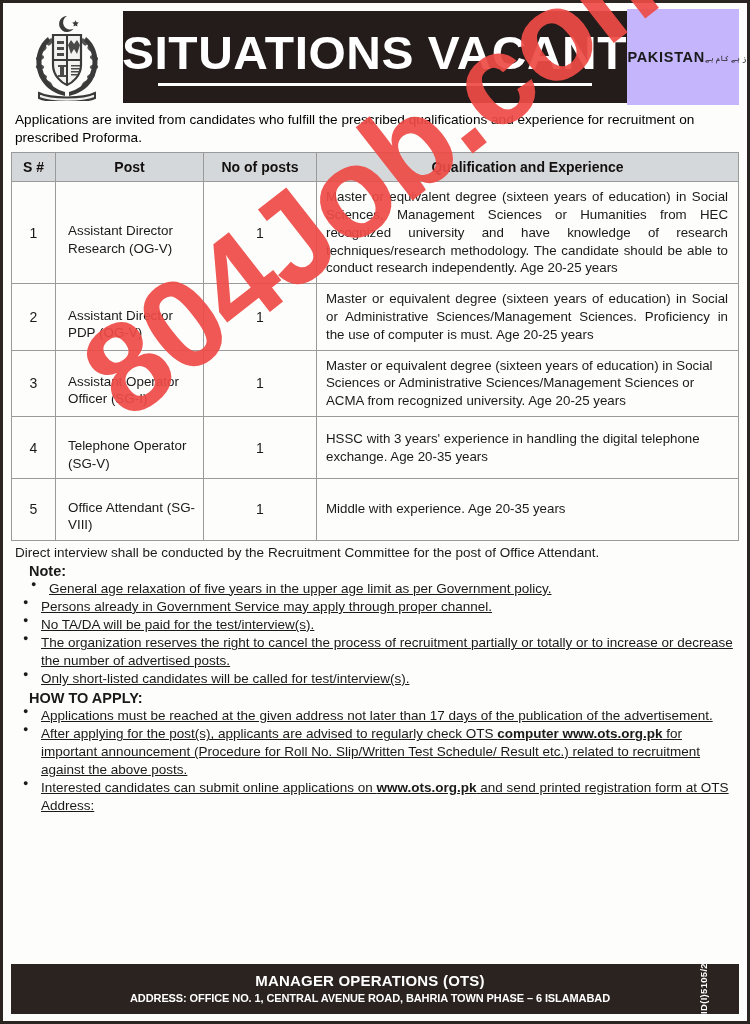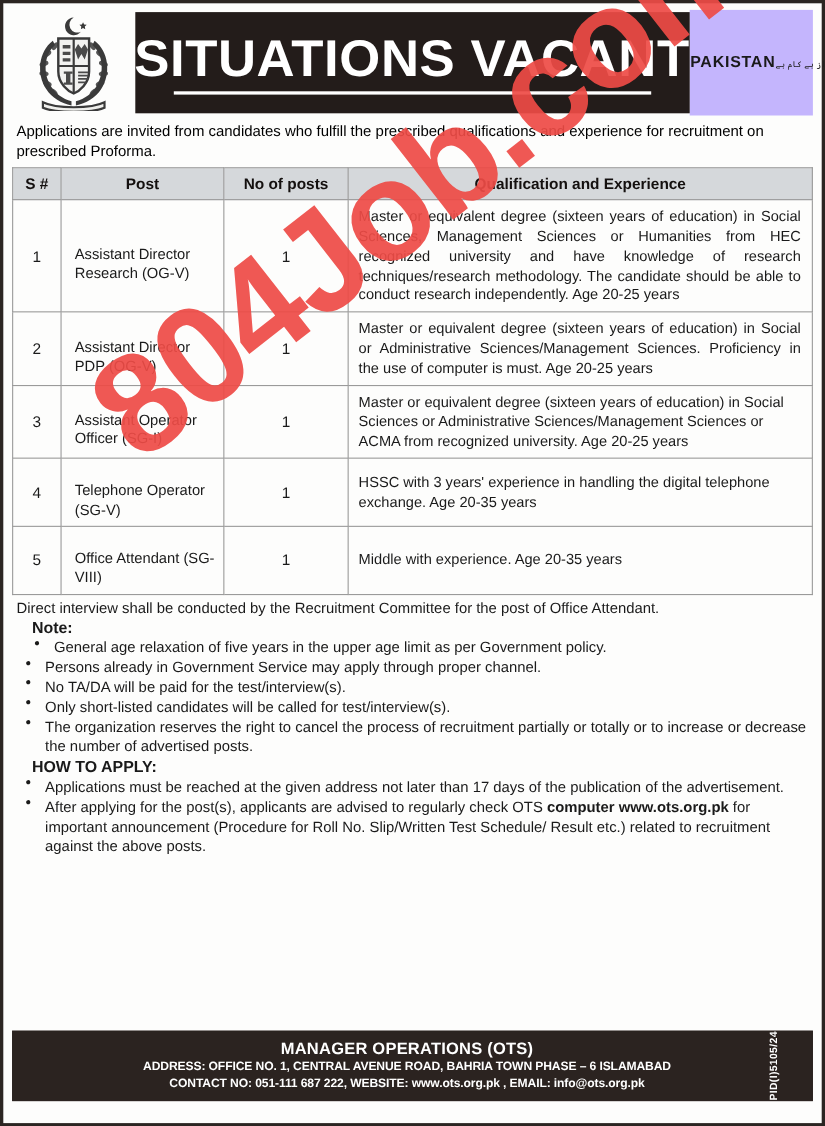--- a/index.html
+++ b/index.html
@@ -145,20 +145,21 @@
   .section-head {
     font-size: 14.5px;
     font-weight: bold;
     padding: 2px 4px 1px 4px;
     margin-left: 14px;
   }
   ul.bullets {
     list-style: none;
     margin: 0;
     padding: 0 4px 0 4px;
+    text-decoration: underline;
   }
   ul.bullets li {
     position: relative;
     padding-left: 26px;
     font-size: 13.5px;
     line-height: 1.31;
     margin-bottom: 0.5px;
   }
   ul.bullets li::before {
     content: "\25CF";
@@ -169,21 +170,21 @@
   }
   ul.bullets li.indented { padding-left: 34px; }
   ul.bullets li.indented::before { left: 16px; }
   .b { font-weight: bold; }
 
   
   .footer {
     position: absolute;
     left: 8px;
     right: 8px;
-    bottom: 20px;
+    bottom: 7px;
     background: #2b2320;
     color: #ffffff;
     text-align: center;
     padding: 7px 34px 8px 24px;
     border: 1px solid #2b2320;
   }
   .footer-line1 {
     font-size: 15px;
     font-weight: bold;
     letter-spacing: 0.2px;
@@ -353,38 +354,40 @@
     </tbody>
   </table>
 
   <div class="direct-line">Direct interview shall be conducted by the Recruitment Committee for the post of Office Attendant.</div>
 
   <div class="section-head">Note:</div>
   <ul class="bullets">
     <li class="indented">General age relaxation of five years in the upper age limit as per Government policy.</li>
     <li>Persons already in Government Service may apply through proper channel.</li>
     <li>No TA/DA will be paid for the test/interview(s).</li>
+    <li>The organization reserves the right to cancel the process of recruitment partially or totally or to increase or decrease the number of advertised posts.</li>
     <li>Only short-listed candidates will be called for test/interview(s).</li>
-    <li>The organization reserves the right to cancel the process of recruitment partially or totally or to increase or decrease the number of advertised posts.</li>
   </ul>
 
   <div class="section-head">HOW TO APPLY:</div>
   <ul class="bullets">
     <li>
       <span>Applications must be reached at the given address not later than 17 days of the publication of the advertisement.</span><span class="b"></span><span></span>
     </li>
     <li>
       <span>After applying for the post(s), applicants are advised to regularly check OTS </span><span class="b">computer www.ots.org.pk</span><span>  for important announcement (Procedure for Roll No. Slip/Written Test Schedule/ Result etc.) related to recruitment against the above posts.</span>
     </li>
+    <li>
+      <span>Interested candidates can submit online applications on </span><span class="b">www.ots.org.pk</span><span> and send printed registration form at OTS Address:</span>
+    </li>
   </ul>
 
   <div class="footer">
     <div class="footer-line1">MANAGER OPERATIONS (OTS)</div>
     <div class="footer-line2">ADDRESS: OFFICE NO. 1, CENTRAL AVENUE ROAD, BAHRIA TOWN PHASE – 6 ISLAMABAD</div>
-    <div class="footer-line3">CONTACT NO: 051-111 687 222, WEBSITE: www.ots.org.pk , EMAIL: info@ots.org.pk</div>
     <div class="pid">PID(I)5105/24</div>
   </div>
 
 </div>
 
 <div class="watermark">
   <div class="wm-text">804Job.com</div>
 </div>
 
 </body></html>

